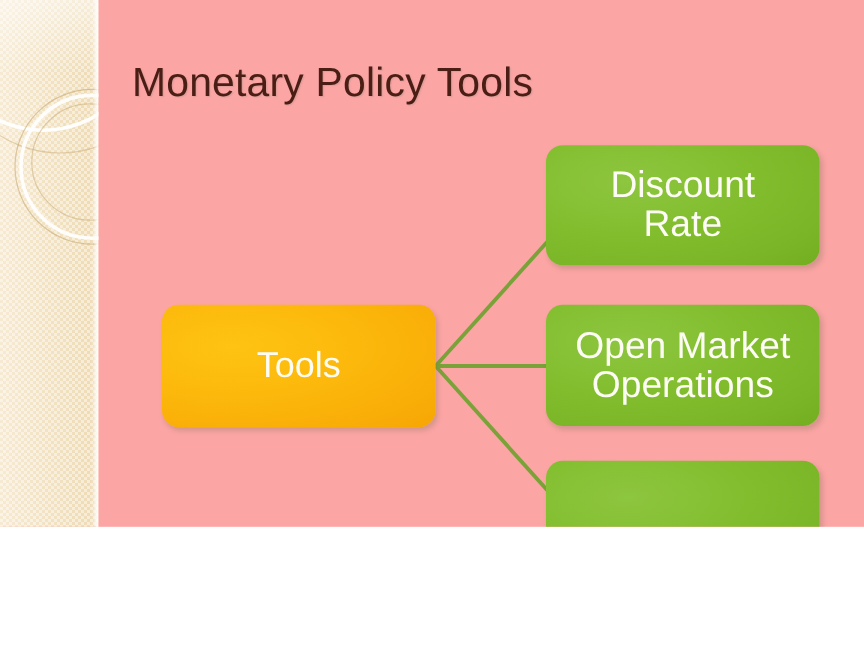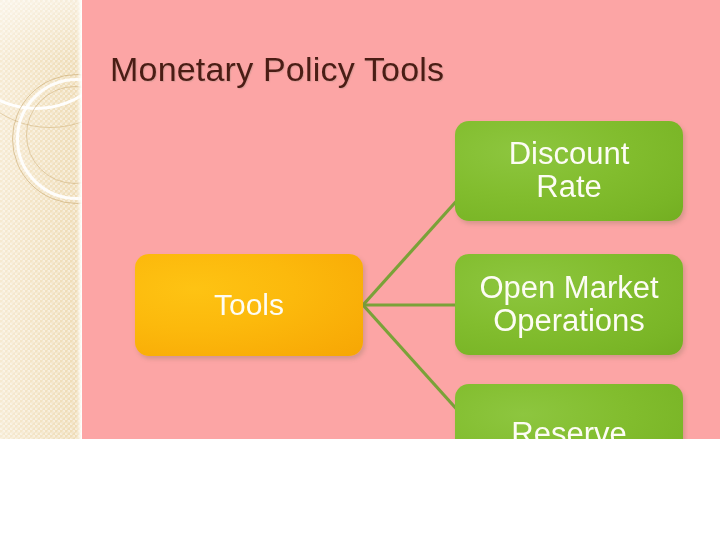--- a/index.html
+++ b/index.html
@@ -236,17 +236,17 @@
 
   <div class="node" id="node-discount">
     <span class="node-label">
       <span>Discount</span><br>
       <span>Rate</span>
     </span>
   </div>
 
   <div class="node" id="node-reserve">
     <span class="node-label">
-      <span>Reserve</span><br>
+      <br>
     </span>
   </div>
 
 </div>
 
 </body></html>

